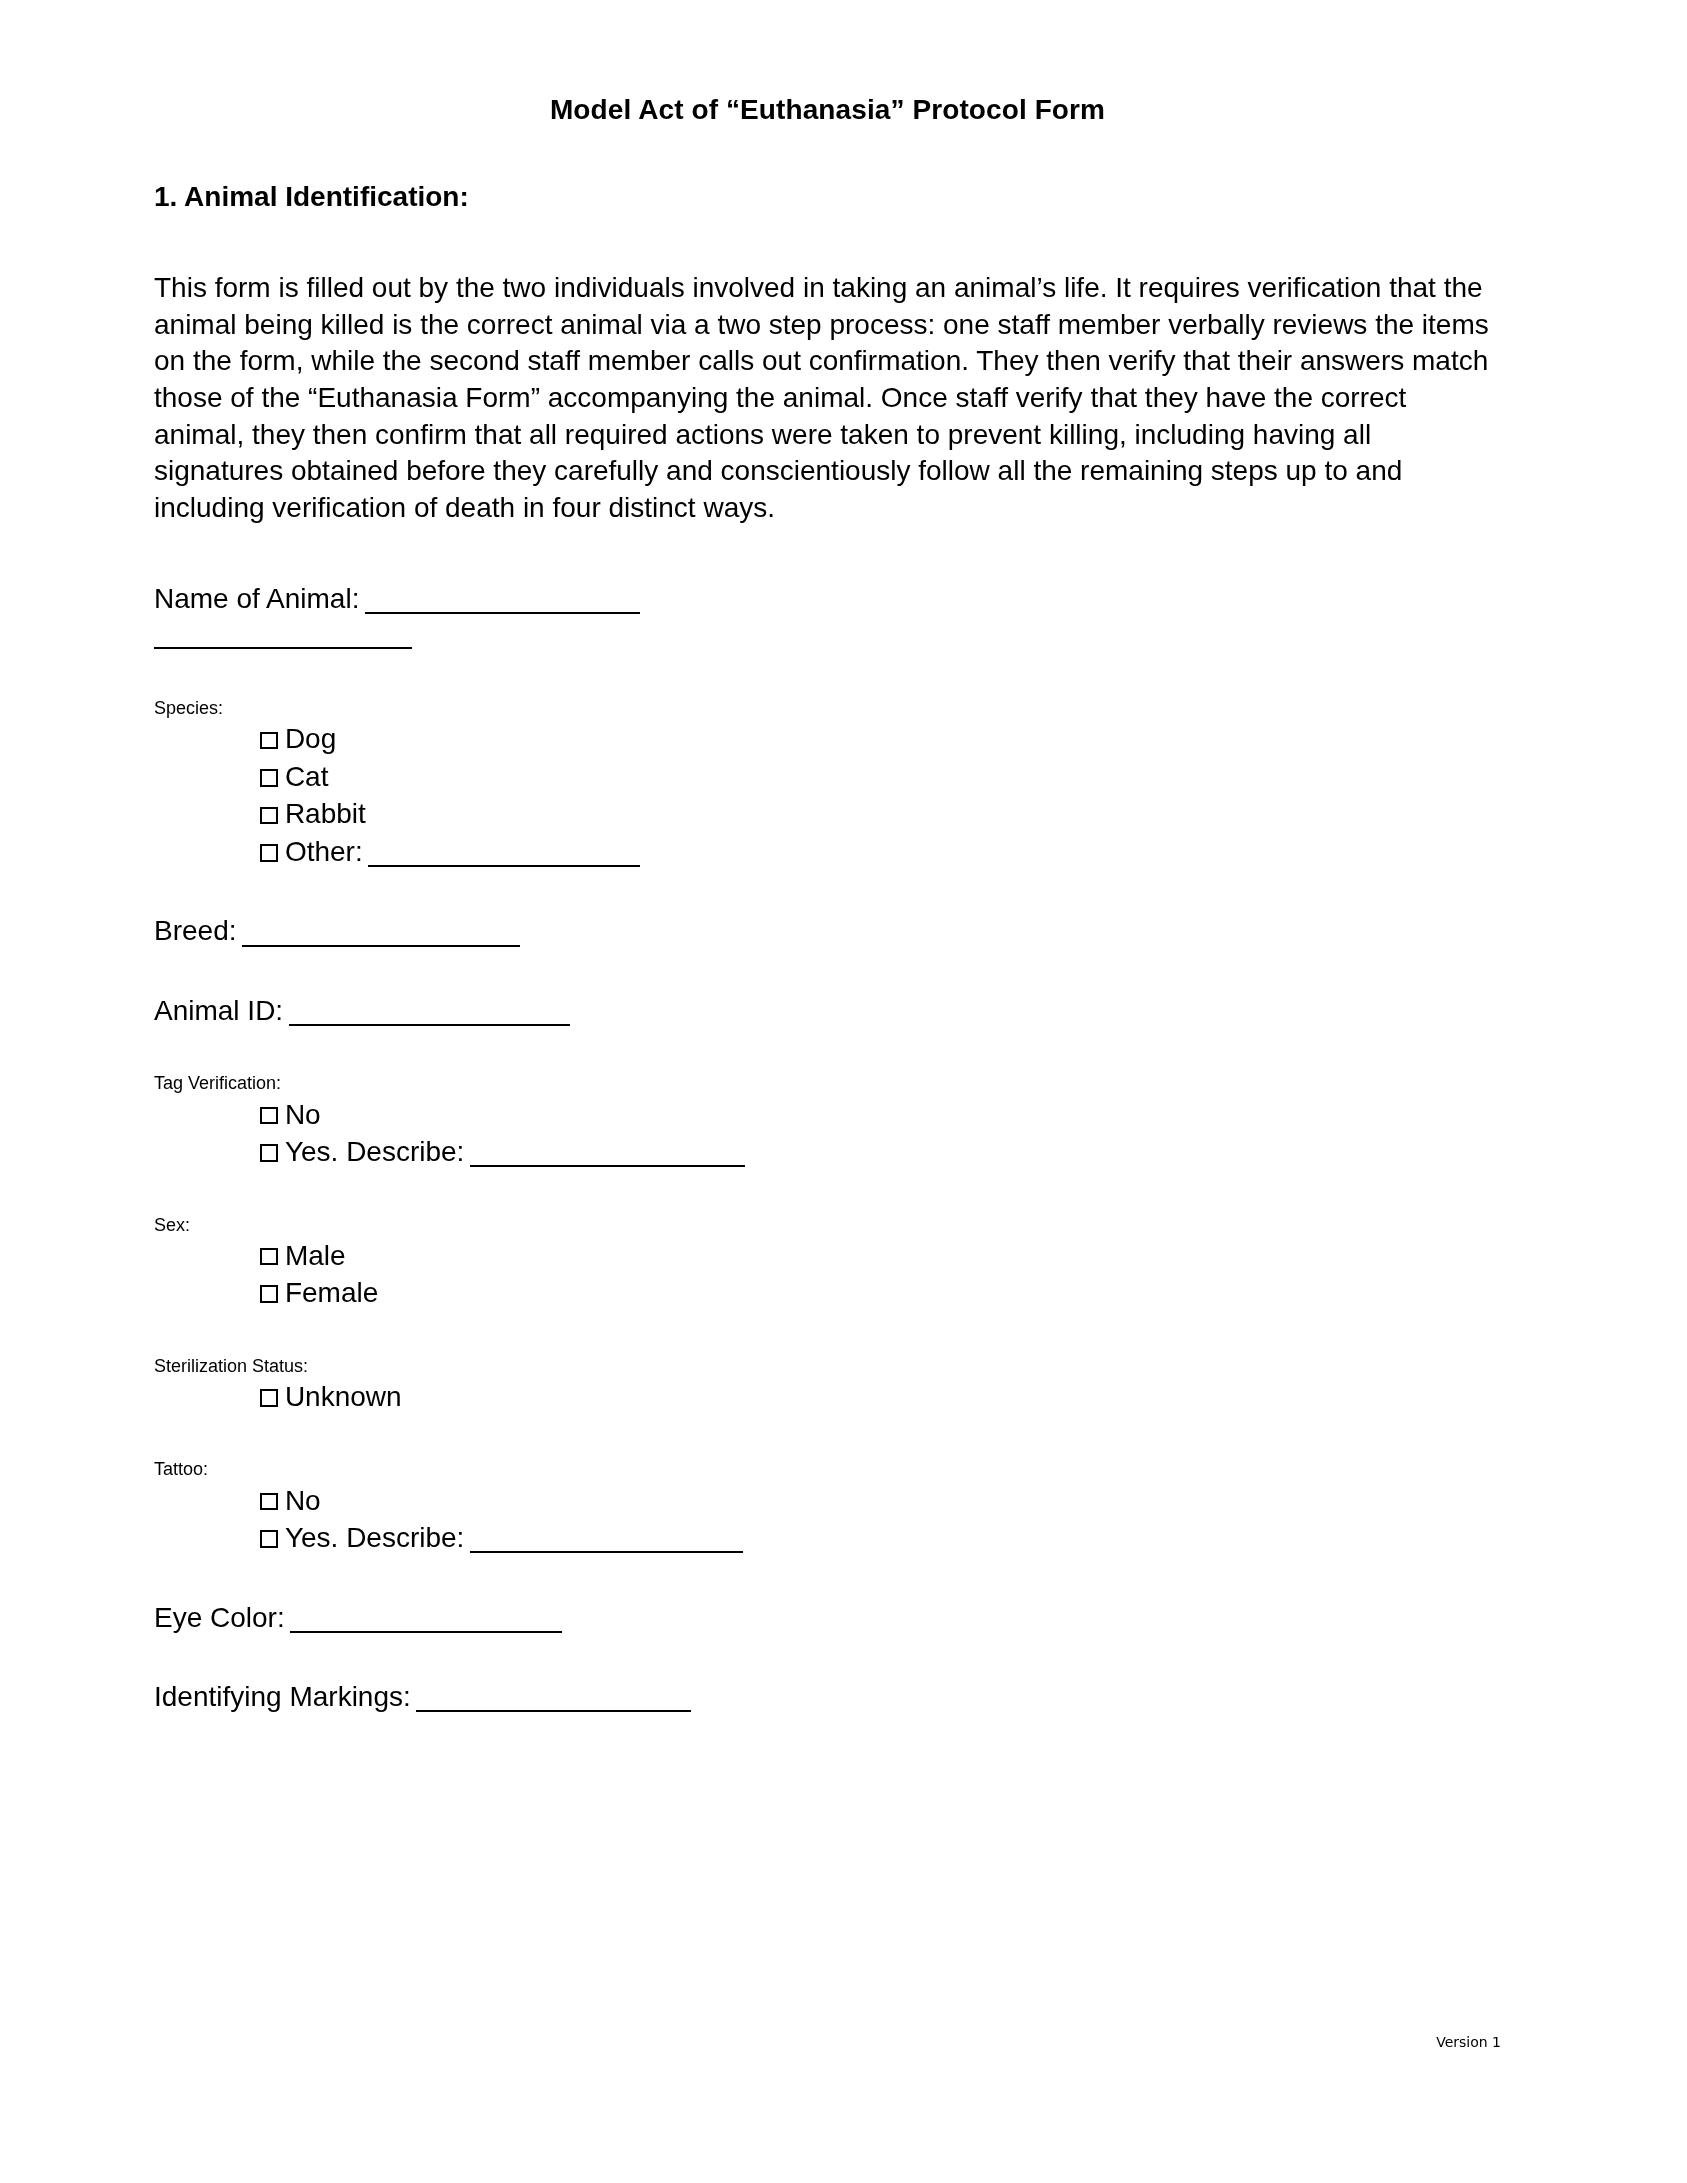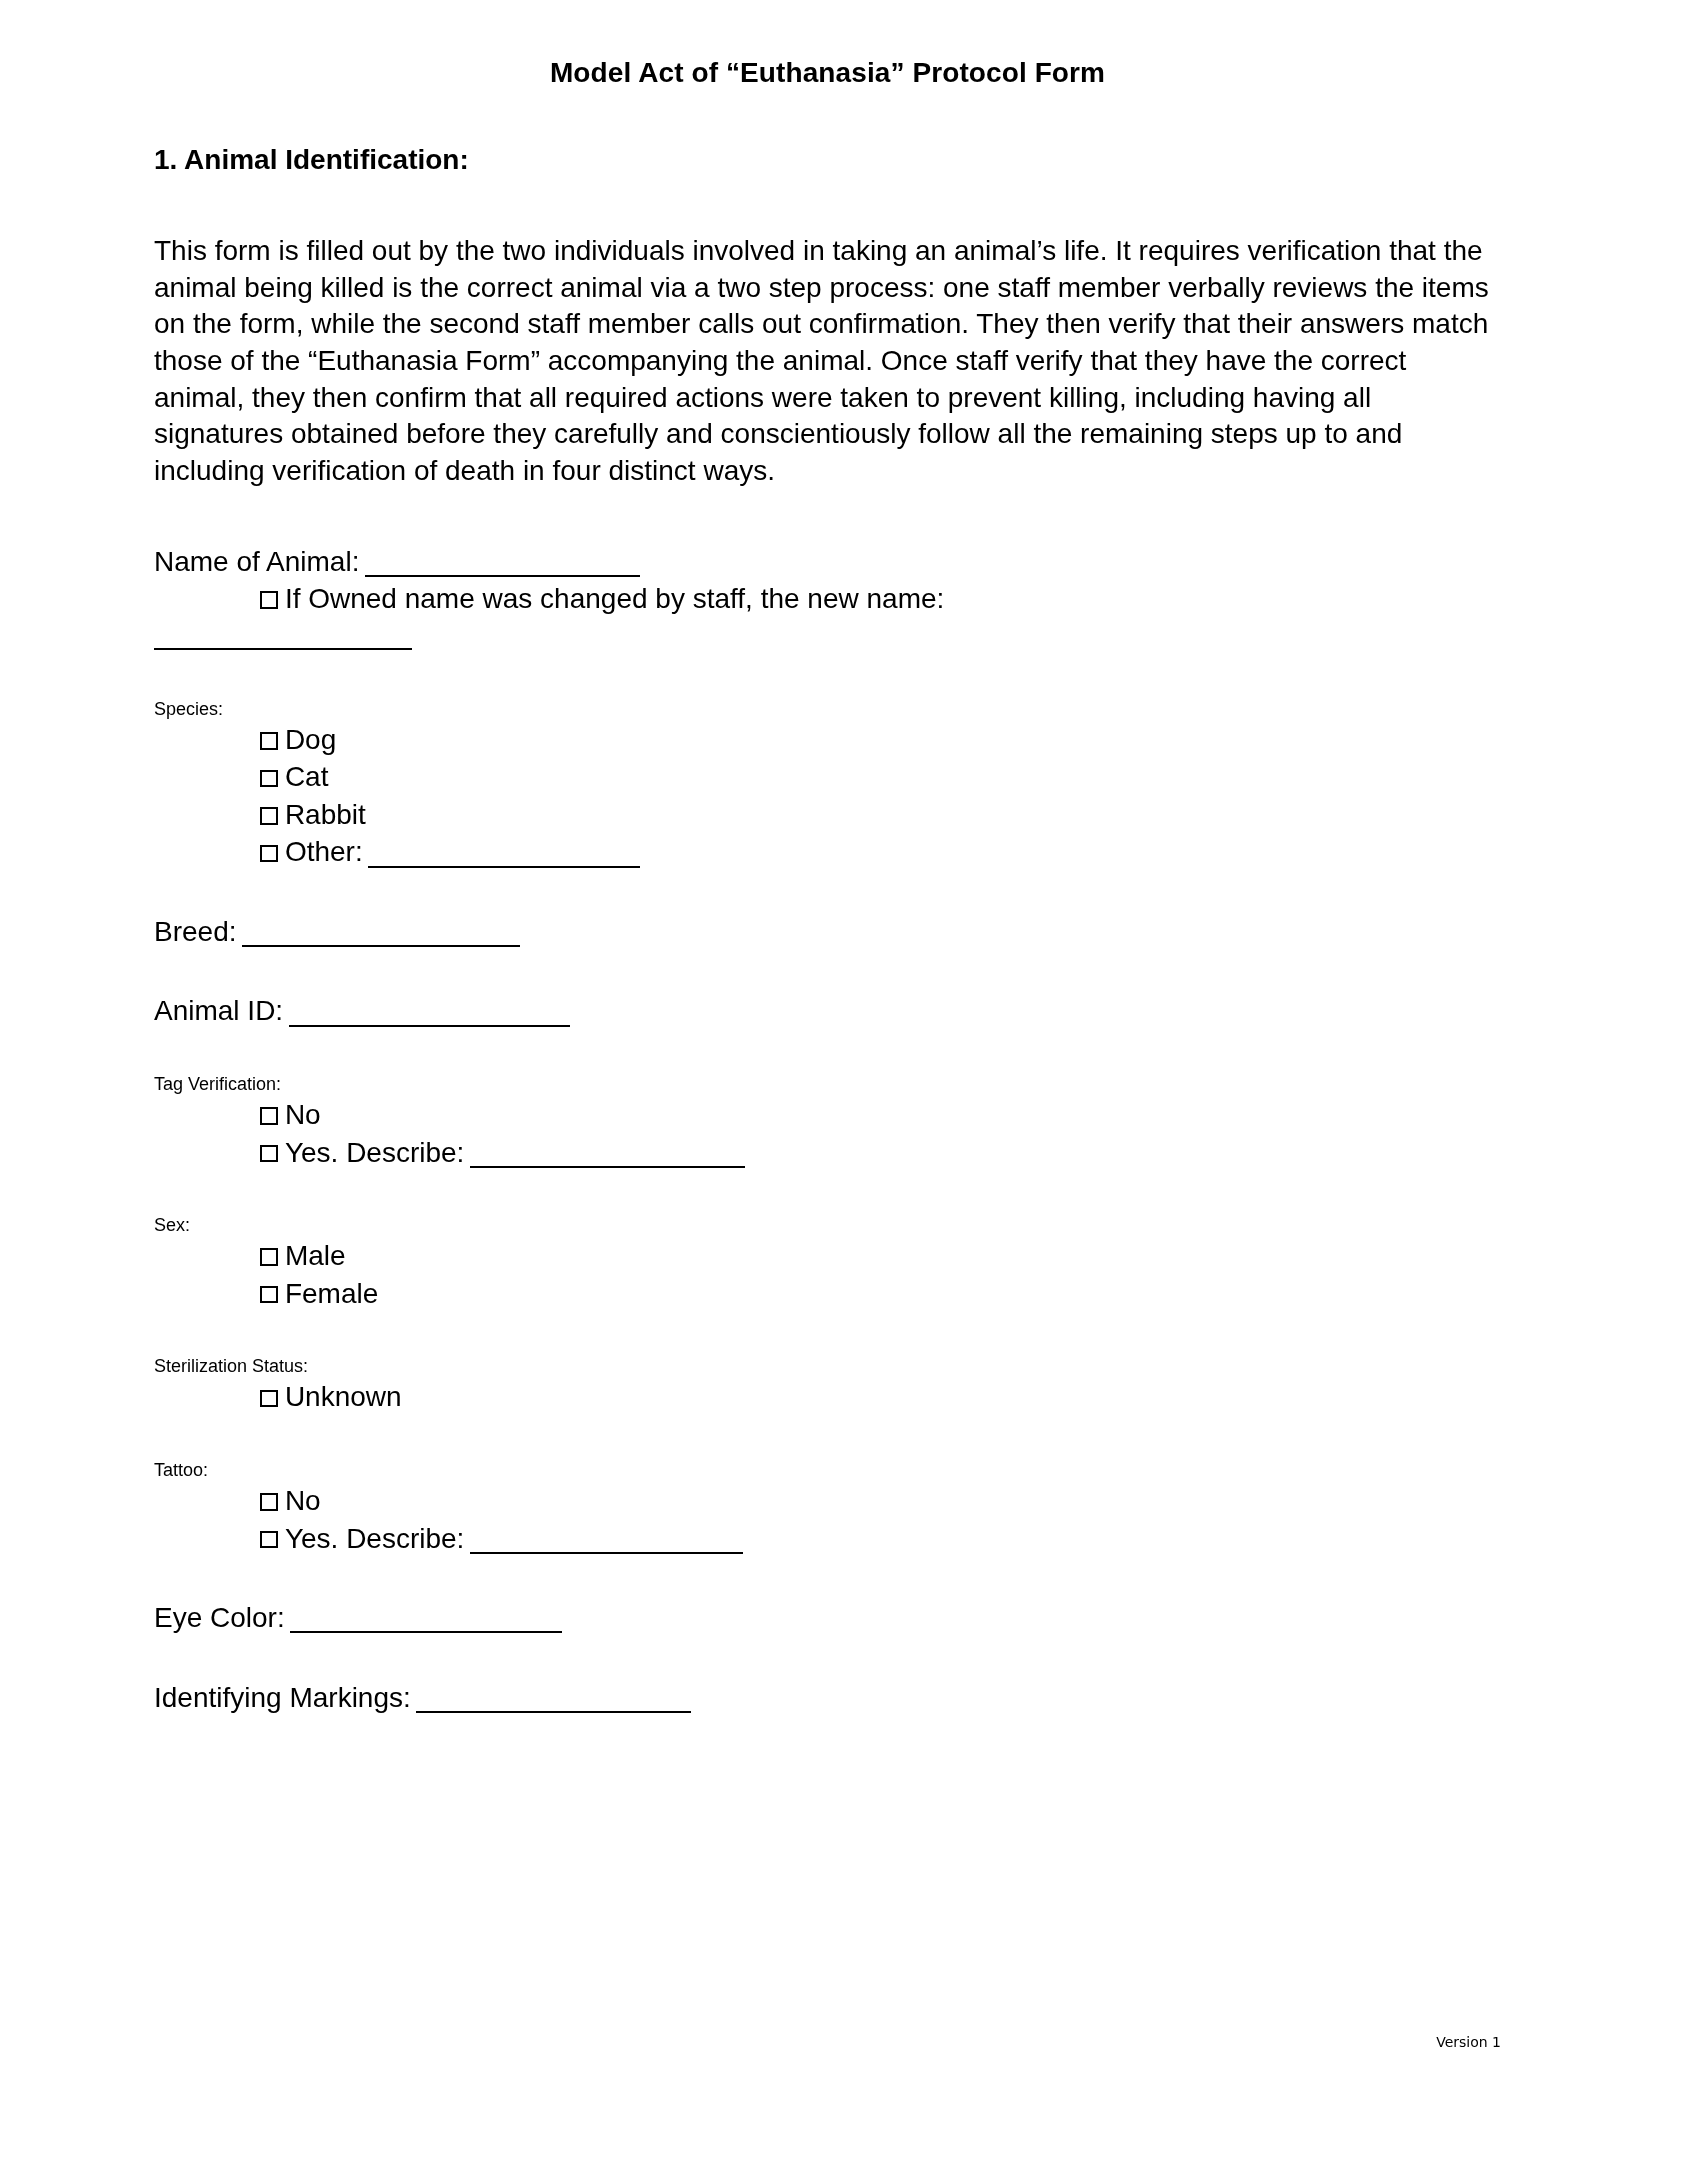--- a/index.html
+++ b/index.html
@@ -12,21 +12,21 @@
     font-family: "Liberation Sans", sans-serif;
     color: #000000;
     -webkit-font-smoothing: antialiased;
   }
   .page {
     position: relative;
     width: 1687px;
     height: 2183px;
     background: #ffffff;
     box-sizing: border-box;
-    padding: 56px 186px 0 154px;
+    padding: 93px 186px 0 154px;
     overflow: hidden;
   }
   .doc-title {
     text-align: center;
     font-size: 28px;
     font-weight: bold;
     line-height: 1.18;
     margin: 0 0 54px 0;
     letter-spacing: 0.1px;
   }
@@ -113,23 +113,20 @@
   <div class="doc-title">Model Act of “Euthanasia” Protocol Form</div>
 
   <div class="section-heading">1. Animal Identification:</div>
 
   <div class="body-paragraph">This form is filled out by the two individuals involved in taking an animal’s life. It requires verification that the animal being killed is the correct animal via a two step process: one staff member verbally reviews the items on the form, while the second staff member calls out confirmation. They then verify that their answers match those of the “Euthanasia Form” accompanying the animal. Once staff verify that they have the correct animal, they then confirm that all required actions were taken to prevent killing, including having all signatures obtained before they carefully and conscientiously follow all the remaining steps up to and including verification of death in four distinct ways.</div>
 
   <div class="field-block">
     <div class="field-line">
       <span>Name of Animal:</span><span class="blank w-name"></span>
     </div>
-    <div class="opt-row indent-wrap">
-      <span class="cbox"></span><span>If Owned name was changed by staff, the new name:</span>
-    </div>
     <div class="blank-standalone w-newname" style="width:258px;margin-top:30px;"></div>
   </div>
 
   <div class="field-block" style="margin-top:47px;">
     <div class="group-label">Species:</div>
     <div class="opt-row">
       <span class="cbox"></span><span>Dog</span>
     </div>
     <div class="opt-row">
       <span class="cbox"></span><span>Cat</span>

